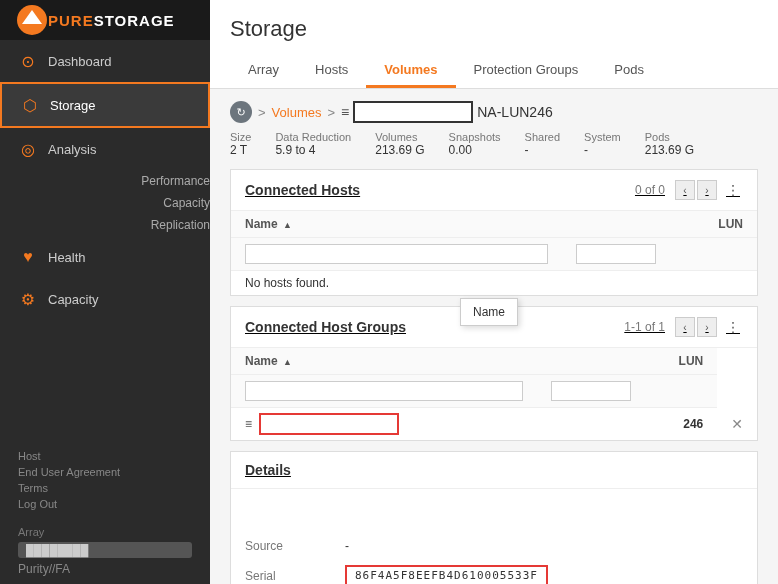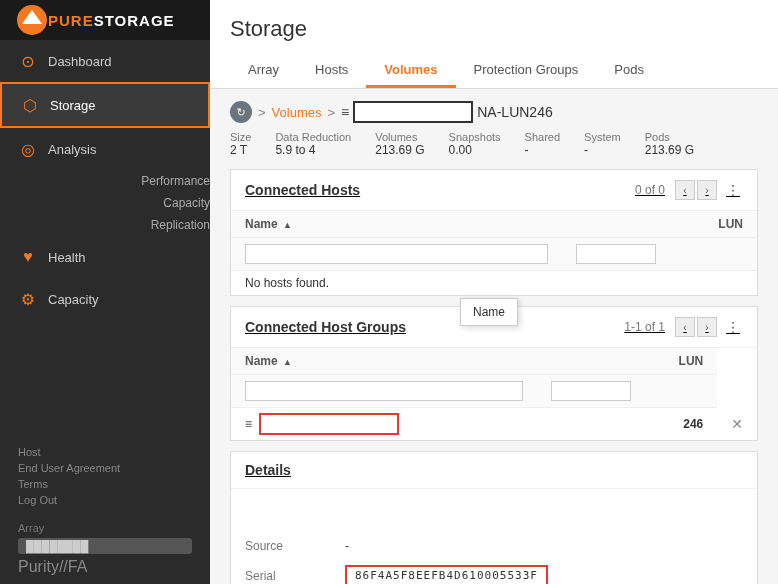--- a/index.html
+++ b/index.html
@@ -81,21 +81,21 @@
     .array-badge {
       background: #555;
       color: #ccc;
       padding: 2px 8px;
       border-radius: 3px;
       font-size: 11px;
       margin: 2px 18px;
     }
     .array-version {
       color: #888;
-      font-size: 16px;
+      font-size: 12px;
       padding: 2px 18px 8px;
     }
 
     
     .main {
       flex: 1;
       background: #f5f5f5;
       display: flex;
       flex-direction: column;
       overflow: hidden;

